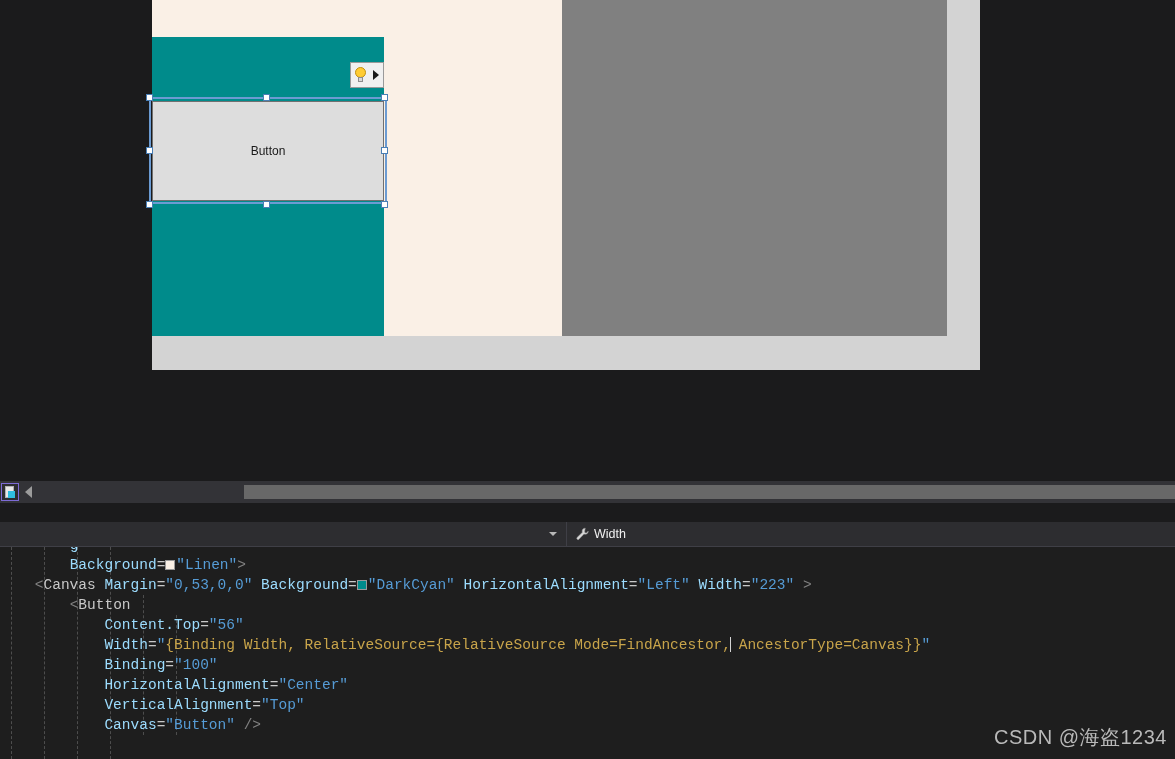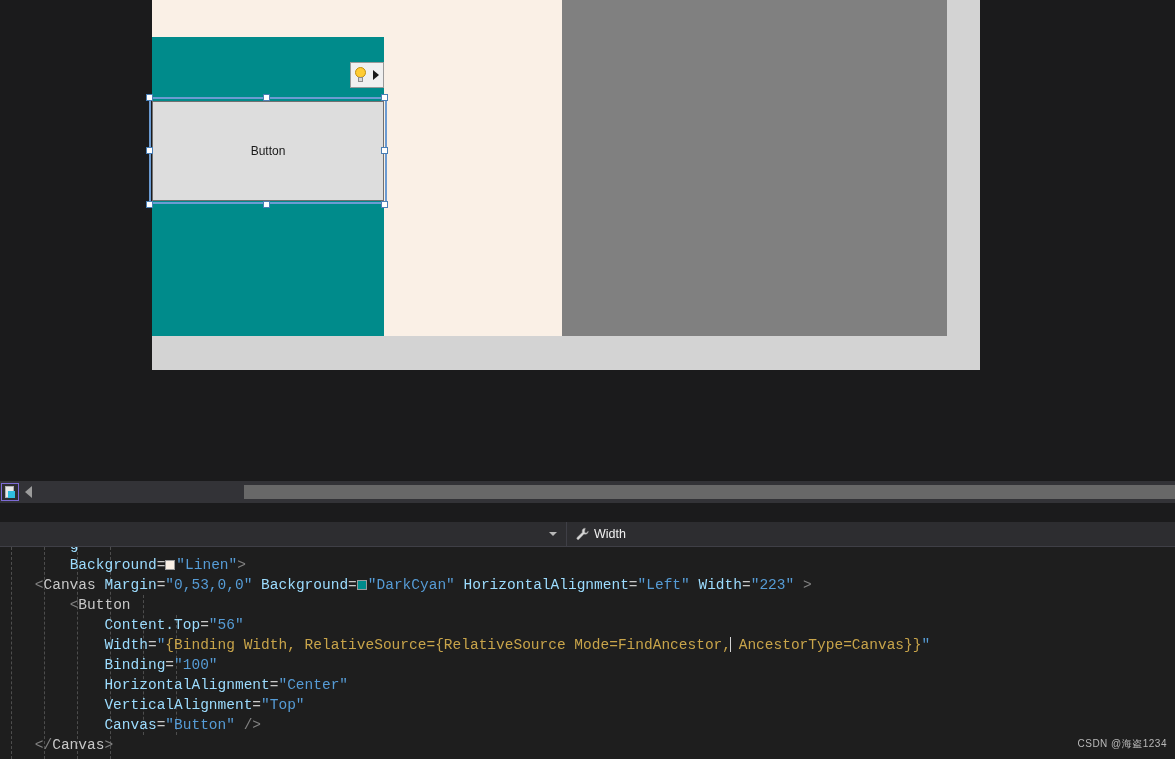--- a/index.html
+++ b/index.html
@@ -324,21 +324,21 @@
     vertical-align: -3px;
     margin: 0 -1px;
   }
 
   
   #watermark {
     position: absolute;
     right: 8px;
     bottom: 8px;
     font-family: "Liberation Sans", sans-serif;
-    font-size: 10px;
+    font-size: 20px;
     color: #b9b9b9;
     letter-spacing: 0.5px;
   }
 </style>
 </head>
 <body>
 
 <div id="designer-pane">
 
   <div id="design-surface-frame">
@@ -420,18 +420,17 @@
       <div class="code-line"><span class="tk-white">        </span><span class="tk-attr">g</span><span class="tk-white">          </span><span class="tk-str">"</span></div>
       <div class="code-line"><span class="tk-white">        </span><span class="tk-attr">Background</span><span class="tk-eq">=</span><span class="swatch" style="background: rgb(250, 240, 230);"></span><span class="tk-str">"Linen"</span><span class="tk-punct">&gt;</span></div>
       <div class="code-line"><span class="tk-white">    </span><span class="tk-punct">&lt;</span><span class="tk-tagname">Canvas</span><span class="tk-white"> </span><span class="tk-attr">Margin</span><span class="tk-eq">=</span><span class="tk-str">"0,53,0,0"</span><span class="tk-white"> </span><span class="tk-attr">Background</span><span class="tk-eq">=</span><span class="swatch" style="background: rgb(0, 139, 139);"></span><span class="tk-str">"DarkCyan"</span><span class="tk-white"> </span><span class="tk-attr">HorizontalAlignment</span><span class="tk-eq">=</span><span class="tk-str">"Left"</span><span class="tk-white"> </span><span class="tk-attr">Width</span><span class="tk-eq">=</span><span class="tk-str">"223"</span><span class="tk-white"> </span><span class="tk-punct">&gt;</span></div>
       <div class="code-line"><span class="tk-white">        </span><span class="tk-punct">&lt;</span><span class="tk-tagname">Button</span></div>
       <div class="code-line"><span class="tk-white">            </span><span class="tk-attr">Content.Top</span><span class="tk-eq">=</span><span class="tk-str">"56"</span></div>
       <div class="code-line"><span class="tk-white">            </span><span class="tk-attr">Width</span><span class="tk-eq">=</span><span class="tk-str">"</span><span class="tk-markup">{</span><span class="tk-markup">Binding</span><span class="tk-white"> </span><span class="tk-markup">Width</span><span class="tk-markup">, </span><span class="tk-markup">RelativeSource</span><span class="tk-markup">=</span><span class="tk-markup">{</span><span class="tk-markup">RelativeSource</span><span class="tk-white"> </span><span class="tk-markup">Mode</span><span class="tk-markup">=</span><span class="tk-markup">FindAncestor</span><span class="tk-markup">,</span><span class="caret"></span><span class="tk-white"> </span><span class="tk-markup">AncestorType</span><span class="tk-markup">=</span><span class="tk-markup">Canvas</span><span class="tk-markup">}</span><span class="tk-markup">}</span><span class="tk-str">"</span></div>
       <div class="code-line"><span class="tk-white">            </span><span class="tk-attr">Binding</span><span class="tk-eq">=</span><span class="tk-str">"100"</span></div>
       <div class="code-line"><span class="tk-white">            </span><span class="tk-attr">HorizontalAlignment</span><span class="tk-eq">=</span><span class="tk-str">"Center"</span></div>
       <div class="code-line"><span class="tk-white">            </span><span class="tk-attr">VerticalAlignment</span><span class="tk-eq">=</span><span class="tk-str">"Top"</span></div>
       <div class="code-line"><span class="tk-white">            </span><span class="tk-attr">Canvas</span><span class="tk-eq">=</span><span class="tk-str">"Button"</span><span class="tk-white"> </span><span class="tk-punct">/&gt;</span></div>
-      <div class="code-line"><span class="tk-white">    </span><span class="tk-punct">&lt;/</span><span class="tk-tagname">Canvas</span><span class="tk-punct">&gt;</span></div>
     </div>
 
 </div>
 
 <div id="watermark">CSDN @海盗1234</div>
 
 </body></html>

